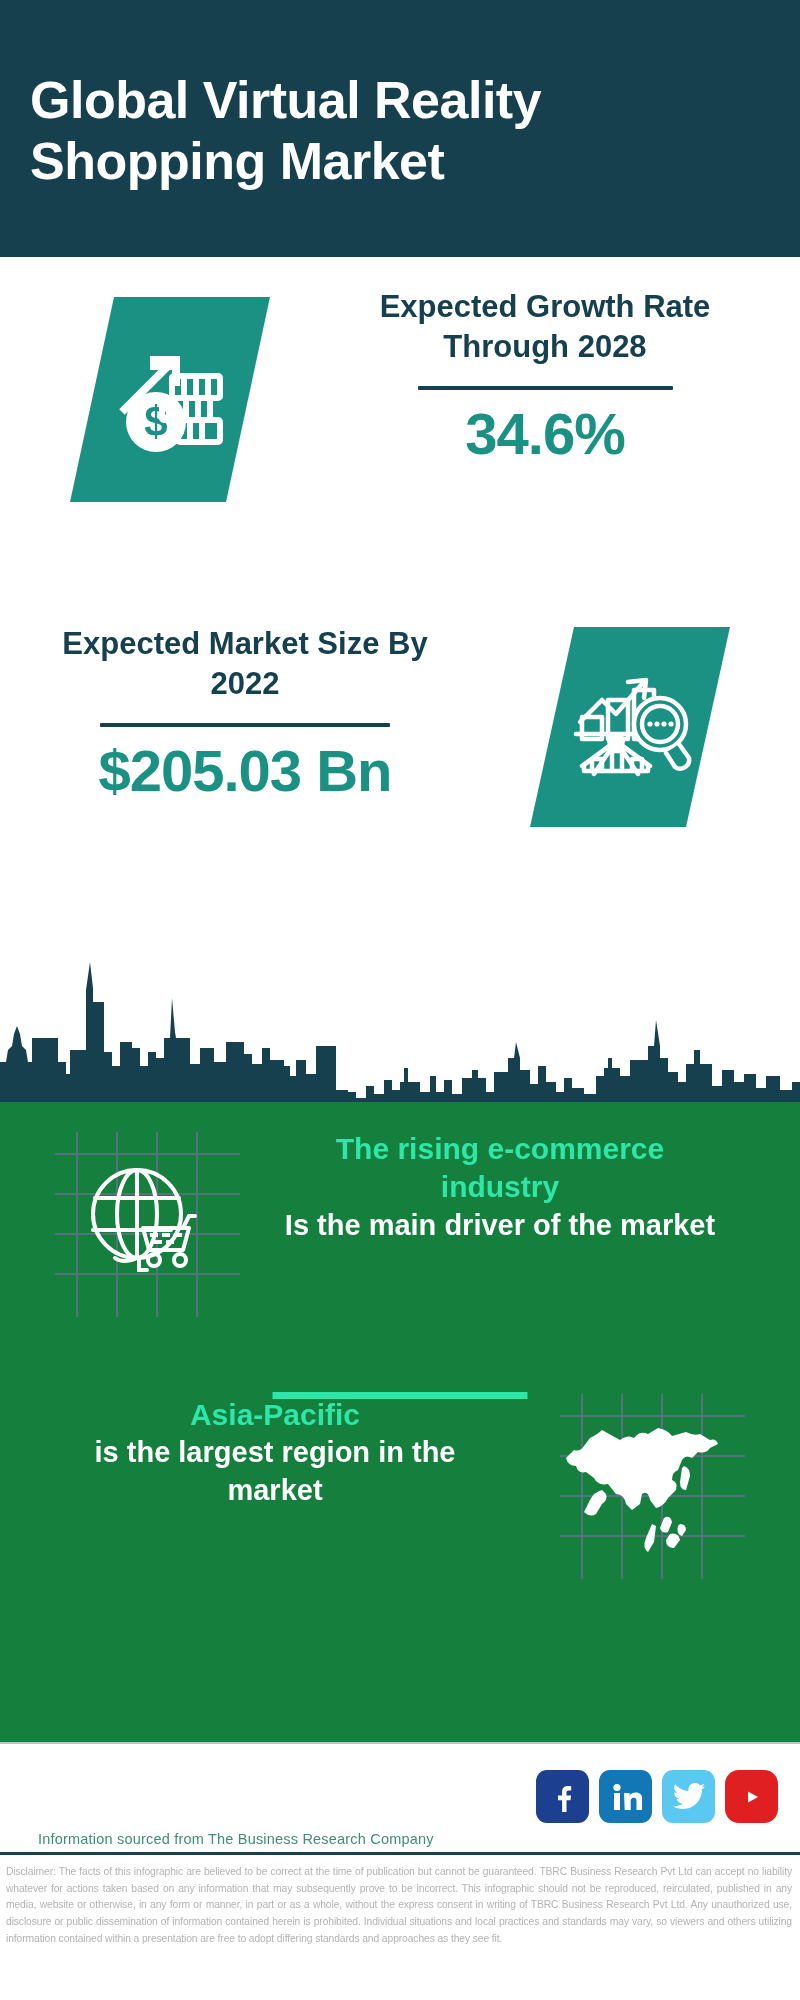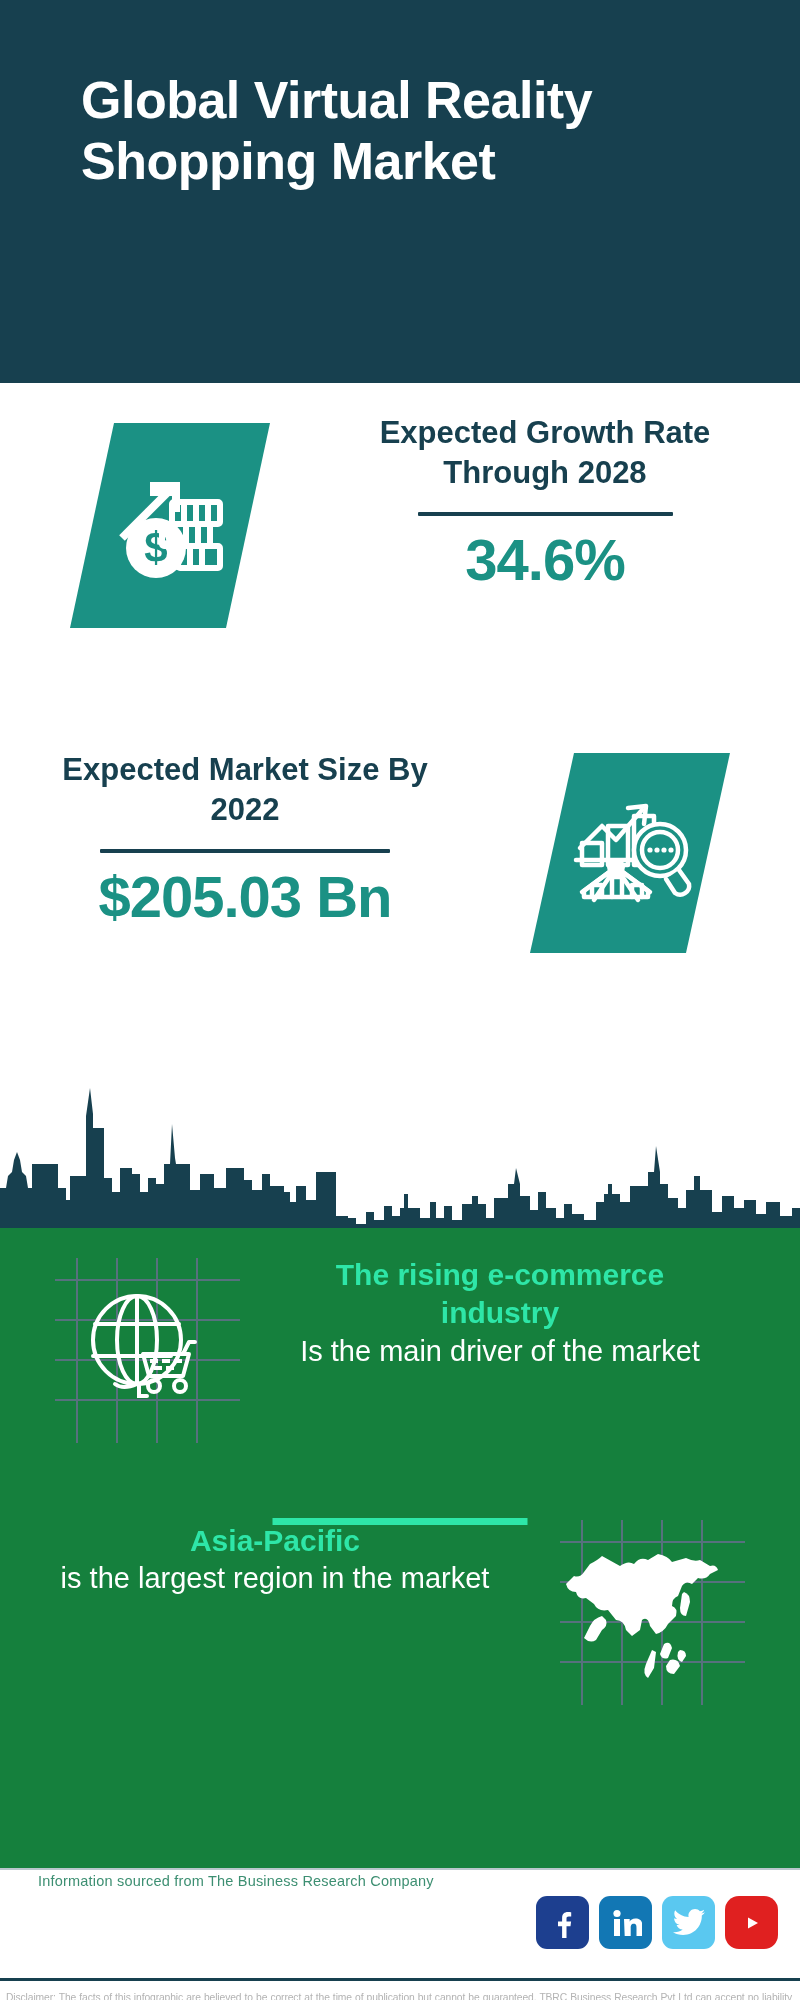--- a/index.html
+++ b/index.html
@@ -9,22 +9,22 @@
     background:#ffffff;
     width:800px; height:2000px;
     overflow:hidden;
     position:relative;
   }
   .infographic { width:800px; height:2000px; position:relative; background:#fff; }
 
   
   .header {
     background:#17404f;
-    height:383px;
-    padding:70px 55px 0 81px;
+    height:257px;
+    padding:70px 55px 0 30px;
   }
   .header h1 {
     color:#ffffff;
     font-size:52px;
     line-height:1.18;
     font-weight:bold;
     letter-spacing:-0.5px;
   }
 
   
@@ -103,39 +103,39 @@
   .row2 .panel-text { left:50px; top:24px; width:450px; }
   .panel-hl {
     color:#2ee6a8;
     font-size:30px;
     font-weight:bold;
     line-height:1.28;
   }
   .panel-sub {
     color:#ffffff;
     font-size:29px;
-    font-weight:normal;
+    font-weight:bold;
     line-height:1.3;
   }
   .green-divider {
     width:255px; height:7px;
     background:#2ee6a8;
     margin:0 auto;
     position:absolute;
     left:50%; transform:translateX(-50%);
     top:290px;
   }
 
   
   .footer {
     background:#fff;
     height:110px;
     position:relative;
     border-top:2px solid #b9c7cd;
-    display:flex; align-items:flex-start;
+    display:flex; align-items:flex-end;
   }
   .src {
     margin-left:38px;
     color:#3d8f72;
     font-size:14.5px;
     line-height:1.65;
     letter-spacing:0.2px;
   }
   .socials { position:absolute; right:22px; top:26px; display:flex; gap:10px; }
   .sicon {

